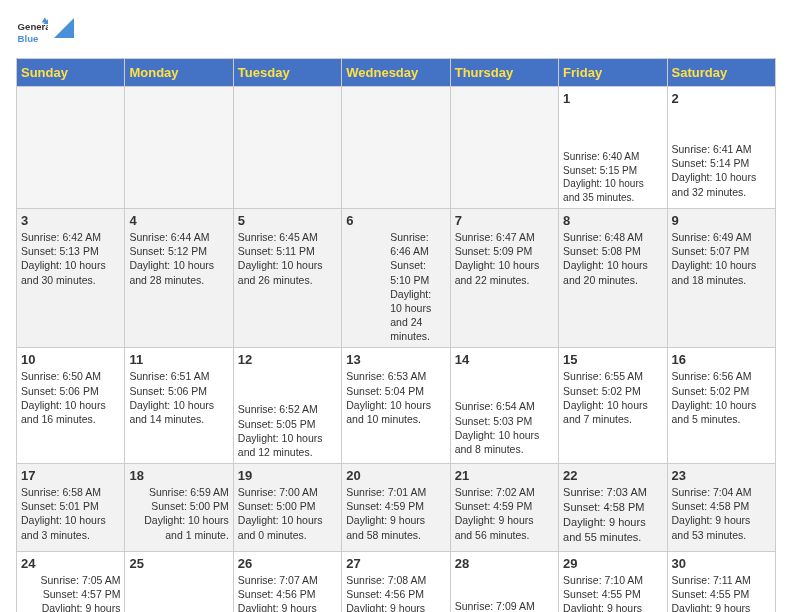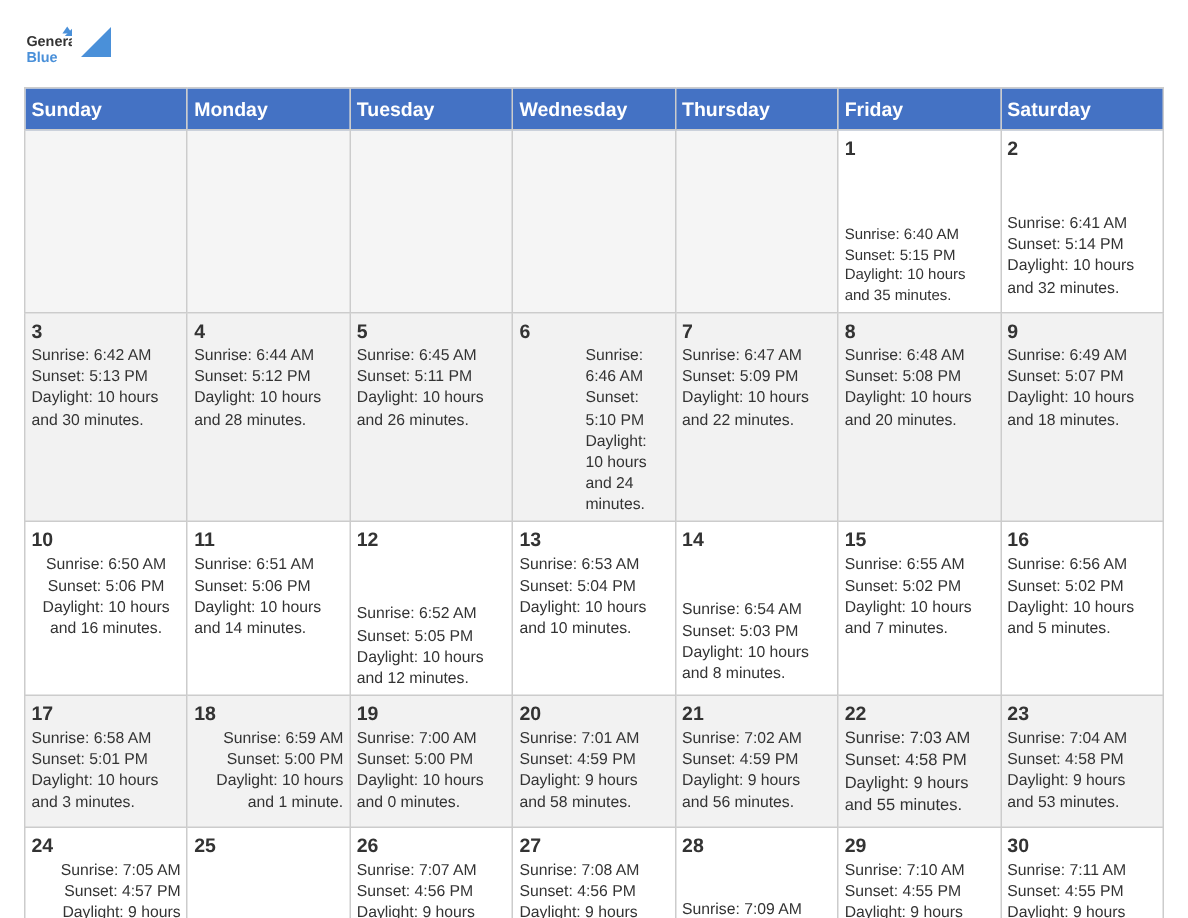--- a/index.html
+++ b/index.html
@@ -37,21 +37,21 @@
       font-size: 14px;
       color: #555;
     }
     table {
       width: 100%;
       border-collapse: collapse;
       table-layout: fixed;
     }
     thead tr {
       background: #4472c4;
-      color: #ffffff;
+      color: #fde047;
     }
     thead th {
       padding: 6px 4px;
       font-size: 13px;
       font-weight: bold;
       text-align: left;
       border: 1px solid #ccc;
     }
     tbody td {
       vertical-align: top;
@@ -178,21 +178,21 @@
           <span class="day-num">9</span>
           <div style="white-space: pre-line; font-size: 10.5px; line-height: 1.35;">Sunrise: 6:49 AM
 Sunset: 5:07 PM
 Daylight: 10 hours
 and 18 minutes.</div>
         </td>
       </tr>
       <tr>
         <td>
           <span class="day-num">10</span>
-          <div style="white-space: pre-line; font-size: 10.5px; line-height: 1.35; text-align: center;">Sunrise: 6:50 AM
+          <div style="white-space: pre-line; font-size: 10.5px; line-height: 1.35;">Sunrise: 6:50 AM
 Sunset: 5:06 PM
 Daylight: 10 hours
 and 16 minutes.</div>
         </td>
         <td>
           <span class="day-num">11</span>
           <div style="white-space: pre-line; font-size: 10.5px; line-height: 1.35;">Sunrise: 6:51 AM
 Sunset: 5:06 PM
 Daylight: 10 hours
 and 14 minutes.</div>

